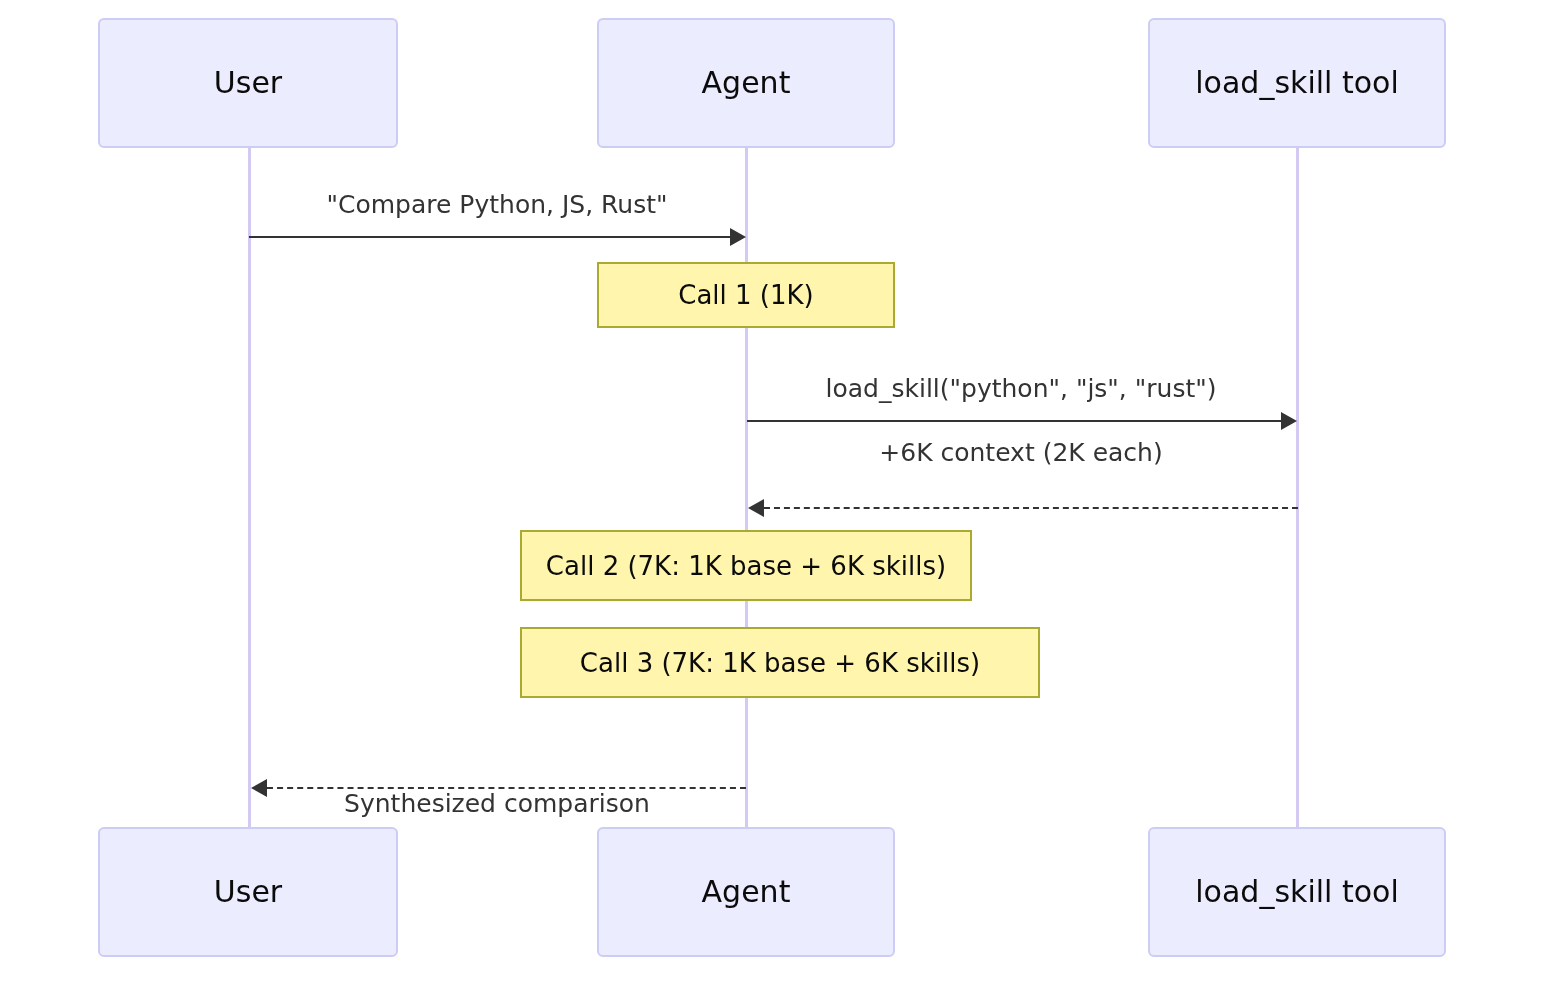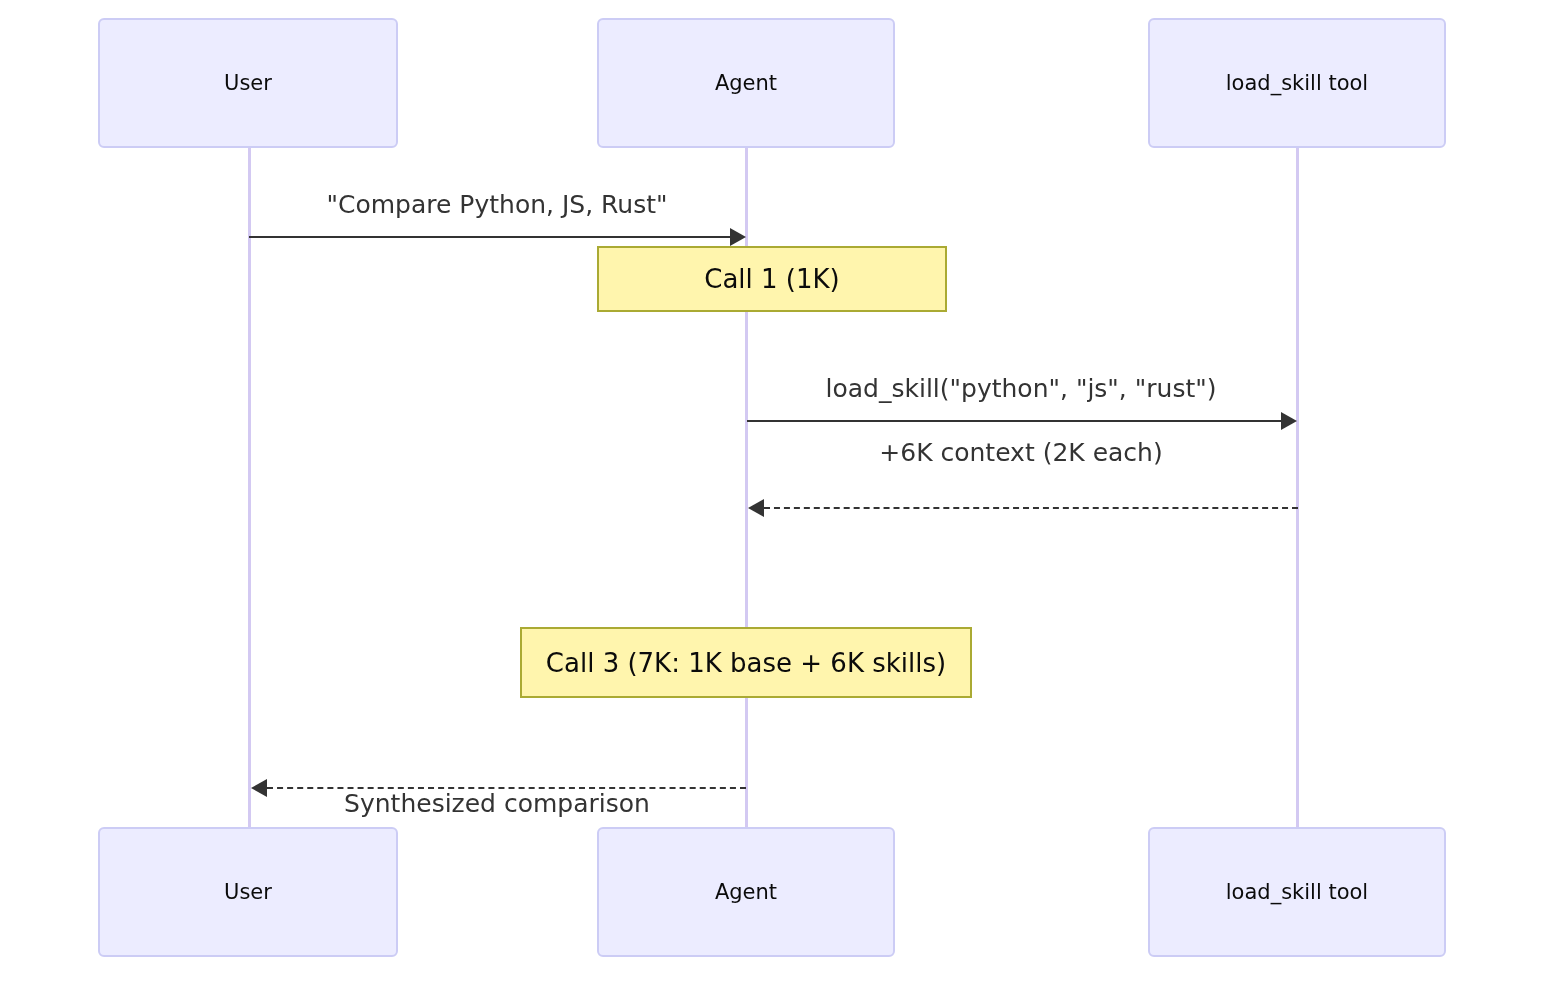--- a/index.html
+++ b/index.html
@@ -25,21 +25,21 @@
     box-sizing: border-box;
     background: #ECECFF;
     border: 2px solid #CCCCF5;
     border-radius: 6px;
     display: flex;
     align-items: center;
     justify-content: center;
   }
   .actor-label {
     font-family: "DejaVu Sans", sans-serif;
-    font-size: 21px;
+    font-size: 30px;
     color: #0b0b0b;
     line-height: 1;
     white-space: nowrap;
   }
   
   .lifeline {
     position: absolute;
     width: 3px;
     background: #D3C9F2;
   }
@@ -113,38 +113,41 @@
   <div class="actor-box" style="left:1148px; top:18px; width:298px; height:130px;">
     <span class="actor-label">load_skill tool</span>
   </div>
 
   <div class="msg">
     <div class="msg-label" style="left:497px; top:192px;">"Compare Python, JS, Rust"</div>
     <div class="msg-line" style="left:249px; top:236px; width:481px;"></div>
     <div class="arrowhead right" style="left:730px; top:228px;"></div>
   </div>
 
-  <div class="note-box" style="left:597px; top:246px; width:350px; height:66px;">
+  <div class="note-box" style="left:597px; top:262px; width:298px; height:66px;">
     <span class="note-label">Call 1 (1K)</span>
   </div>
 
   <div class="msg">
     <div class="msg-label" style="left:1021px; top:376px;">load_skill("python", "js", "rust")</div>
     <div class="msg-line" style="left:747px; top:420px; width:534px;"></div>
     <div class="arrowhead right" style="left:1281px; top:412px;"></div>
   </div>
 
   <div class="msg">
     <div class="msg-label" style="left:1021px; top:440px;">+6K context (2K each)</div>
     <div class="msg-line dashed" style="left:764px; top:507px; width:534px;"></div>
     <div class="arrowhead left" style="left:748px; top:499px;"></div>
   </div>
 
+  <div class="note-box" style="left:520px; top:530px; width:452px; height:71px;">
+    <span class="note-label">Call 2 (7K: 1K base + 6K skills)</span>
+  </div>
 
-  <div class="note-box" style="left:520px; top:627px; width:452px; height:71px;">
+  <div class="note-box" style="left:520px; top:627px; width:520px; height:71px;">
     <span class="note-label">Call 3 (7K: 1K base + 6K skills)</span>
   </div>
 
   <div class="msg">
     <div class="msg-label" style="left:497px; top:744px;margin-top:47px;">Synthesized comparison</div>
     <div class="msg-line dashed" style="left:267px; top:787px; width:479px;"></div>
     <div class="arrowhead left" style="left:251px; top:779px;"></div>
   </div>
 
   <div class="actor-box" style="left:98px; top:827px; width:300px; height:130px;">

